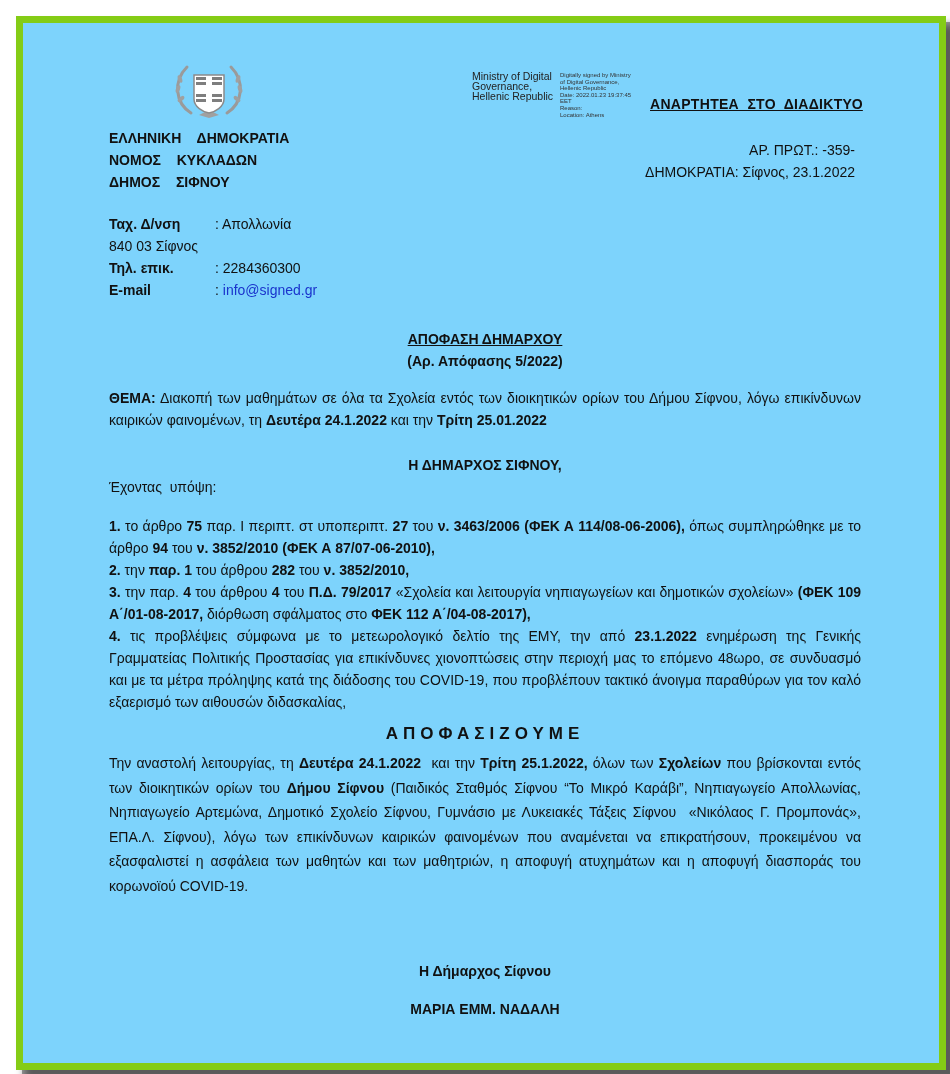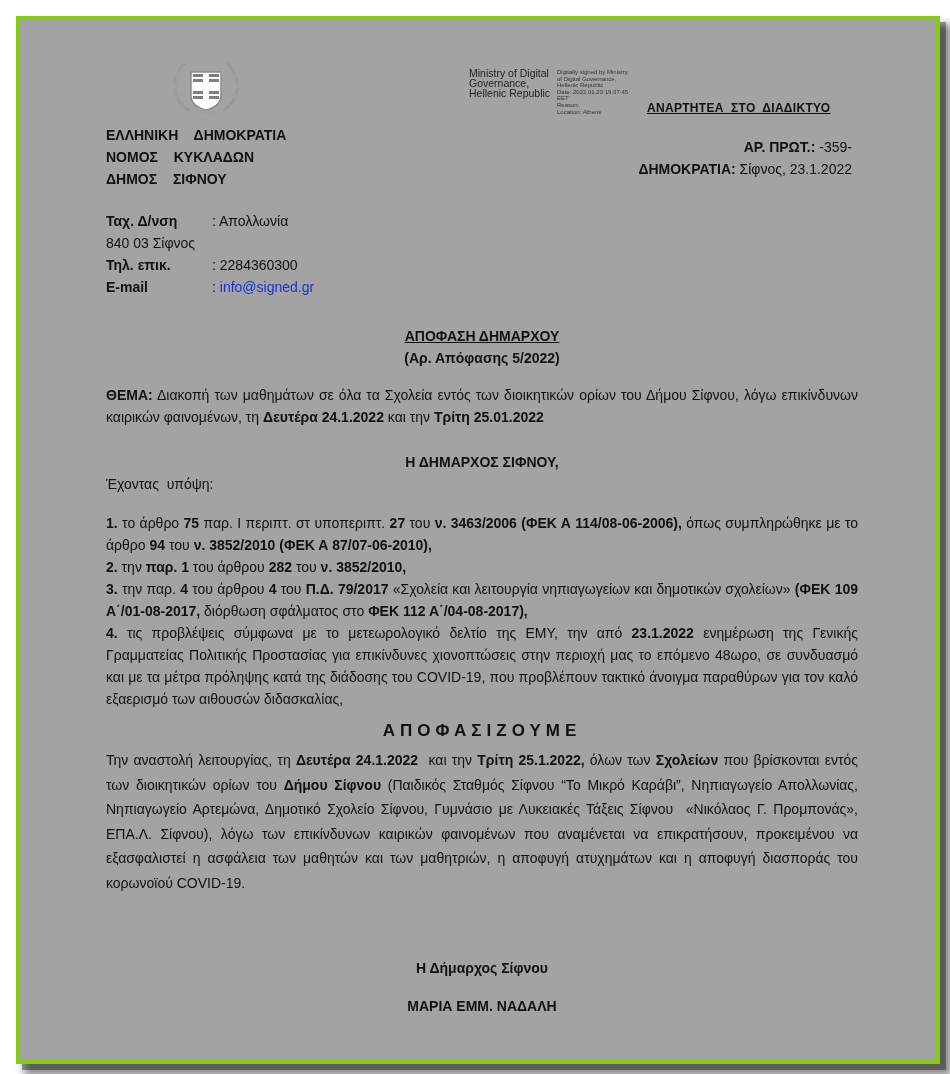--- a/index.html
+++ b/index.html
@@ -1,30 +1,30 @@
 <!DOCTYPE html>
 <html><head>
 <meta charset="utf-8">
 <style>
   html, body { margin:0; padding:0; background:#ffffff; }
   body { width:950px; height:1074px; position:relative; overflow:hidden;
          font-family:"Liberation Sans", "DejaVu Sans", sans-serif; color:#111; }
   .page { position:absolute; left:16px; top:16px; width:916px; height:1040px;
-          background:#a3a3a3; border:4px solid #84cc16;
+          background:#7dd3fc; border:7px solid #84cc16;
           box-shadow: 6px 6px 0 0 rgba(0,0,0,0.35), 10px 10px 8px 2px rgba(0,0,0,0.45); }
   .abs { position:absolute; }
   .emblem { left:140px; top:32px; width:92px; height:68px; }
   .sig-block { left:449px; top:48px; display:flex; gap:6px; }
   .sig-left { font-size:10.5px; line-height:10px; color:#222; width:82px; }
   .sig-right { font-size:6px; line-height:6.6px; color:#333; width:92px; margin-top:1px; }
-  .publish { left:627px; top:81px; font-size:12px; font-weight:bold; text-decoration:underline;
+  .publish { left:627px; top:73px; font-size:14px; font-weight:bold; text-decoration:underline;
              letter-spacing:0.3px; color:#111; }
   .authority { left:102px; top:121px; font-size:14px; font-weight:bold; line-height:22px; word-spacing:4px; }
   .refs { right:101px; top:133px; font-size:14px; line-height:22px; text-align:right; }
-  .refs b { font-weight:bold; }
+  .refs b { font-weight:normal; }
   .contact { left:102px; top:207px; font-size:14px; line-height:22px; }
   .contact .row { display:flex; }
   .contact .lbl { font-weight:bold; width:106px; }
   .contact .email { color:#1a33cc; }
   .body-text { left:102px; width:752px; font-size:14px; line-height:22px; text-align:justify; }
   .center { text-align:center; }
   .title { left:102px; width:752px; top:322px; font-size:14px; font-weight:bold; line-height:22px; text-align:center; }
   .title u { text-decoration:underline; }
   b { font-weight:bold; }
   .decide { font-size:17px; letter-spacing:5px; font-weight:bold; }

